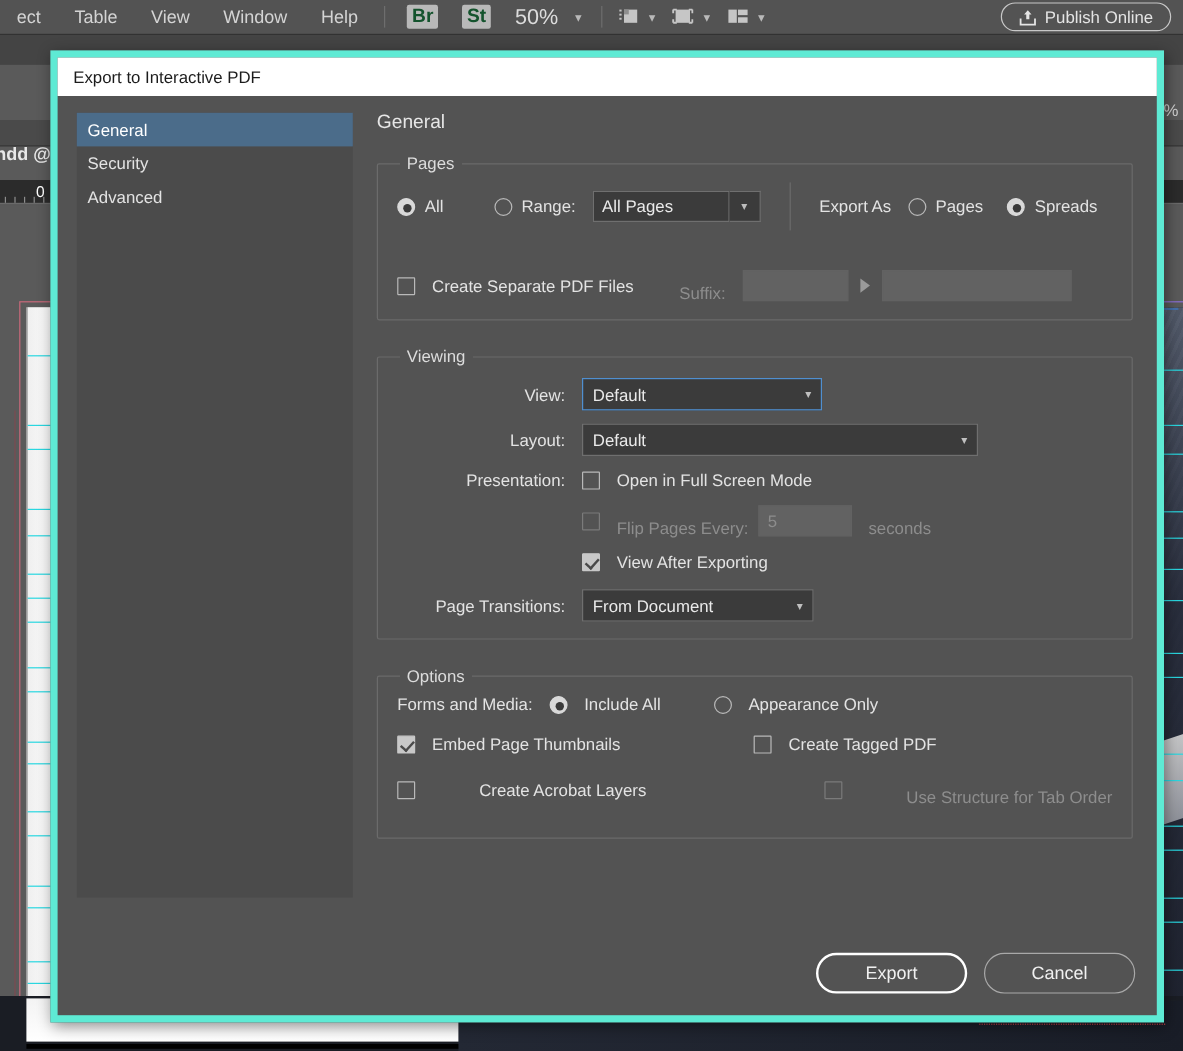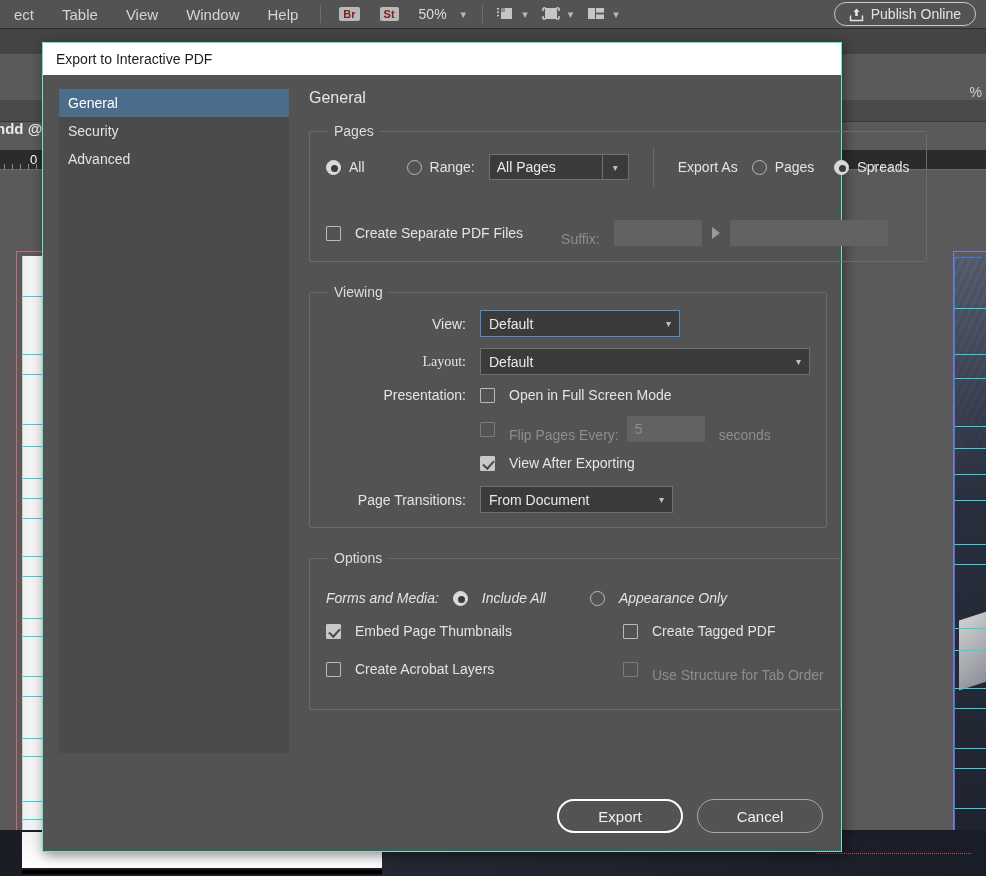--- a/index.html
+++ b/index.html
@@ -15,24 +15,24 @@
 
   .menubar {
     position: absolute; left: 0; top: 0; width: 986px; height: 28px;
     background: #535353;
     display: flex; align-items: center;
     color: #d6d6d6; font-size: 15px;
   }
   .menu-item { padding: 0 14px; white-space: nowrap; color: #d4d4d4; }
   .menu-sep { width: 1px; height: 18px; background: #6e6e6e; margin: 0 8px; }
   .sq-badge {
-    background: #b9b9b9; color: #7f1d1d; font-size: 11px; font-weight: bold;
+    background: #b9b9b9; color: #14532d; font-size: 16px; font-weight: bold;
     border-radius: 2px; padding: 1px 4px; margin: 0 10px;
   }
-  .zoomval { color: #dcdcdc; font-size: 14px; margin: 0 6px 0 10px; }
+  .zoomval { color: #dcdcdc; font-size: 18px; margin: 0 6px 0 10px; }
   .chev { color: #b9b9b9; font-size: 11px; padding: 0 8px; }
   .tb-icon { display: inline-block; margin-left: 6px; }
   .publish-btn {
     border: 1px solid #c8c8c8; border-radius: 13px; color: #e4e4e4;
     font-size: 14px; padding: 3px 14px; display: flex; align-items: center; gap: 7px;
     margin-left: auto; margin-right: 10px; white-space: nowrap;
   }
 
   .appbar2 {
     position: absolute; left: 0; top: 28px; width: 986px; height: 26px;
@@ -120,23 +120,23 @@
   }
   .bottom-black-bar {
     position: absolute; left: 22px; bottom: 2px; width: 360px; height: 4px; background: #000;
   }
   .left-outline {
     position: absolute; left: 12px; top: 171px; width: 1px; height: 700px; background: #7d4b52;
   }
 
   
   #dialog {
-    position: absolute; left: 42px; top: 42px; width: 800px; height: 810px;
+    position: absolute; left: 42px; top: 42px; width: 928px; height: 810px;
     background: #535353;
-    border: 1px solid #5eead4;
+    border: 6px solid #5eead4;
     box-shadow: 2px 3px 12px rgba(0,0,0,.45);
     display: flex; flex-direction: column;
   }
   .dlg-titlebar {
     height: 32px; background: #ffffff; flex: none;
     display: flex; align-items: center; padding-left: 13px;
     color: #1c1c1c; font-size: 14px;
   }
   .dlg-body { flex: 1; display: flex; padding: 14px 16px 0 16px; gap: 20px; min-height: 0; }
 
@@ -423,21 +423,21 @@
         <div class="row" style="margin-top:4px;">
           <span class="lbl" style="width:140px;text-align:right;">View:</span>
           <span class="inline-gap-md"></span>
           <span class="select focus" style="width:200px;">
             <span>Default</span>
             <span class="sarrow">▾</span>
           </span>
         </div>
 
         <div class="row" style="margin-top:11px;">
-          <span class="lbl" style="width:140px;text-align:right;font-family:Liberation Serif, serif;">Layout:</span>
+          <span class="lbl" style="width:140px;text-align:right;">Layout:</span>
           <span class="inline-gap-md"></span>
           <span class="select" style="width:330px;">
             <span>Default</span>
             <span class="sarrow">▾</span>
           </span>
         </div>
 
         <div class="row" style="margin-top:12px;align-items:flex-end;">
           <span class="lbl" style="width:140px;text-align:right;">Presentation:</span>
           <span class="inline-gap-md"></span>
@@ -472,42 +472,42 @@
           <span class="select" style="width:193px;">
             <span>From Document</span>
             <span class="sarrow">▾</span>
           </span>
         </div>
       </fieldset>
 
       <fieldset class="group" style="padding-bottom:26px;">
         <legend>Options</legend>
 
-        <div class="row" style="margin-top:18px;font-style:italic;">
+        <div class="row" style="margin-top:2px;">
           <span class="lbl">Forms and Media:</span>
           <span class="inline-gap-md"></span>
           <span class="radio on"></span>
           <span class="inline-gap-md"></span>
           <span class="lbl">Include All</span>
           <span style="width:44px"></span>
           <span class="radio"></span>
           <span class="inline-gap-md"></span>
           <span class="lbl">Appearance Only</span>
         </div>
 
         <div class="row" style="margin-top:17px;">
           <span class="cbox on"></span>
           <span class="inline-gap-md"></span>
           <span class="lbl" style="width:268px;">Embed Page Thumbnails</span>
           <span class="cbox"></span>
           <span class="inline-gap-md"></span>
           <span class="lbl">Create Tagged PDF</span>
         </div>
 
-        <div class="row" style="margin-top:16px;">
+        <div class="row" style="margin-top:16px;justify-content:space-between;">
           <span class="cbox"></span>
           <span class="inline-gap-md"></span>
           <span class="lbl" style="width:268px;">Create Acrobat Layers</span>
           <span class="cbox dim"></span>
           <span class="inline-gap-md"></span>
           <span class="lbl dim">Use Structure for Tab Order</span>
         </div>
       </fieldset>
 
     </div>

